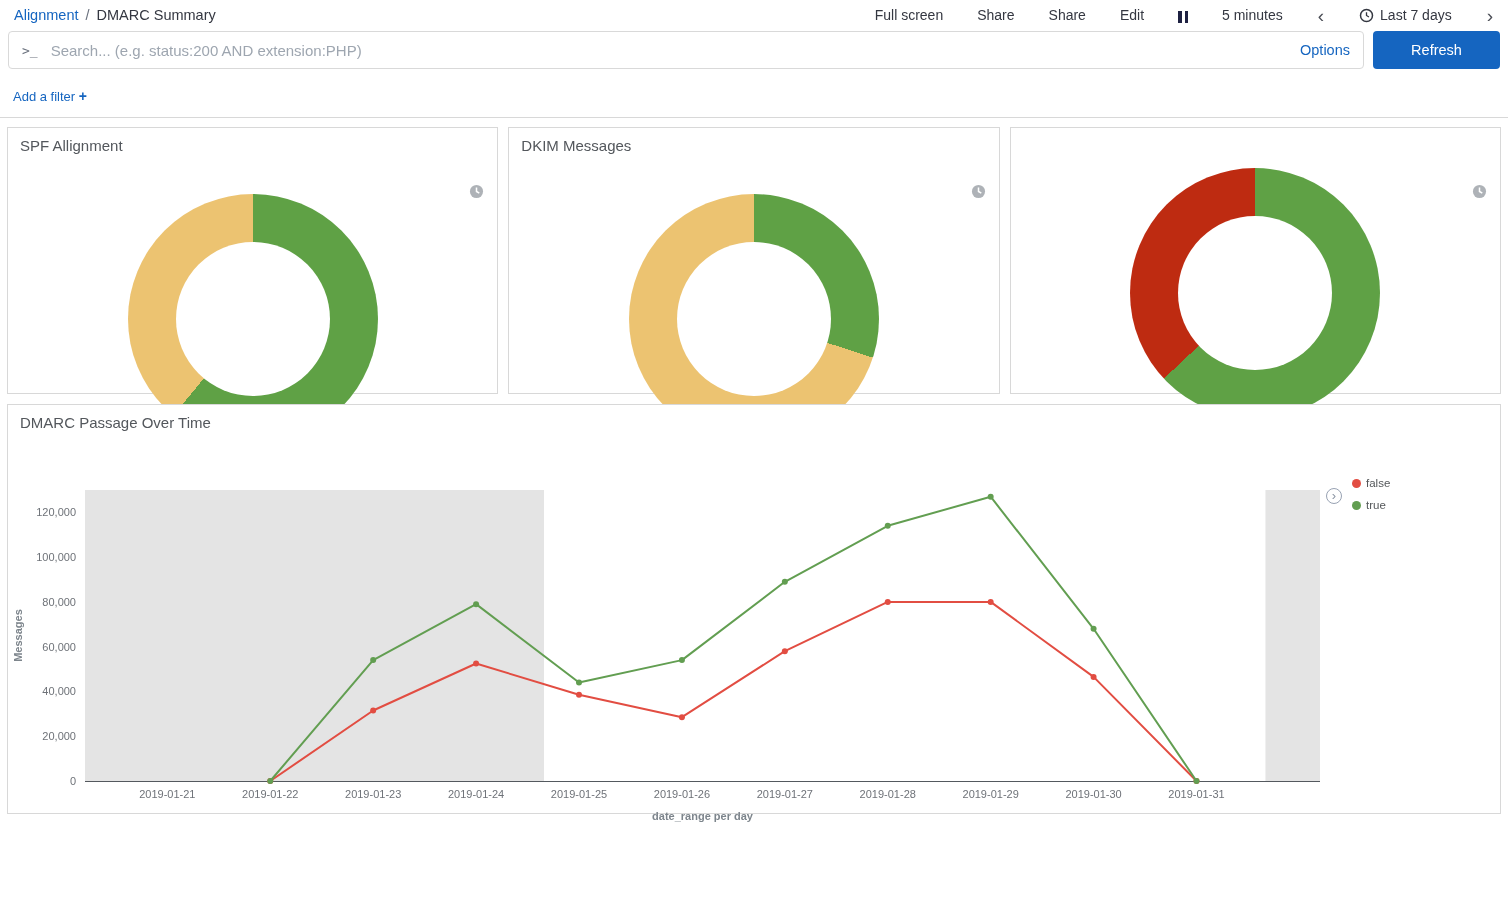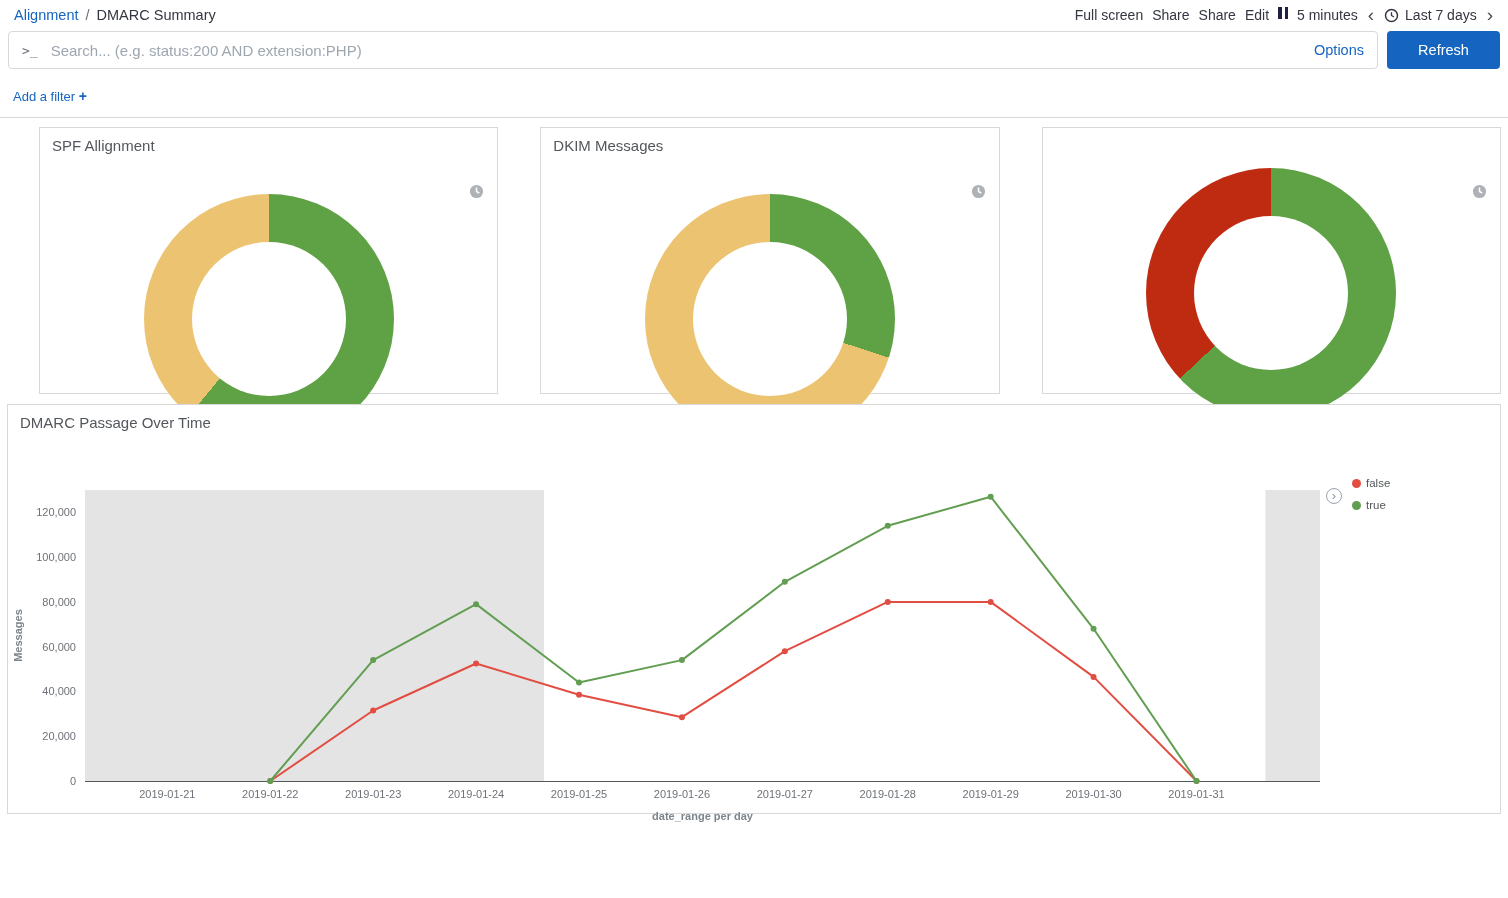--- a/index.html
+++ b/index.html
@@ -8,47 +8,47 @@
     width: 1508px; height: 898px; overflow: hidden;
     font-family: "Liberation Sans", sans-serif;
     font-size: 14px; color: #343741; background: #fff;
   }
   .link { color: #1565C0; cursor: pointer; text-decoration: none; }
 
   
   .topbar { display: flex; align-items: center; justify-content: space-between; height: 27px; padding: 3px 14px 0 14px; }
   .breadcrumb { display: flex; align-items: center; gap: 7px; font-size: 14.5px; }
   .breadcrumb .sep { color: #69707D; }
-  .top-menu { display: flex; align-items: flex-start; gap: 9px; font-size: 14px; color: #343741; }
+  .top-menu { display: flex; align-items: flex-end; gap: 34px; font-size: 14px; color: #343741; }
   .menu-item { cursor: pointer; white-space: nowrap; }
   .pause-icon { display: inline-flex; gap: 3px; cursor: pointer; }
   .pause-icon i { width: 3.5px; height: 12px; background: #1E2142; display: block; }
   .chev { color: #4A4D55; font-size: 19px; line-height: 15px; cursor: pointer; padding: 0 1px; font-weight: 400; }
   .timepick { display: flex; align-items: center; gap: 6px; cursor: pointer; }
   .clock-icon { width: 15px; height: 15px; }
 
   
   .search-row { display: flex; align-items: stretch; gap: 9px; padding: 4px 8px 7px 8px; }
   .search-box { flex: 1; display: flex; align-items: center; border: 1px solid #D9D9D9; border-radius: 4px; height: 38px; padding: 0 13px; background: #fff; }
   .prompt { font-family: "DejaVu Sans Mono", monospace; color: #6A717D; font-size: 13px; margin-right: 11px; }
   .search-input { flex: 1; border: none; outline: none; font-size: 15px; color: #343741; font-family: "Liberation Sans", sans-serif; background: transparent; }
   .search-input::placeholder { color: #9EA6B0; }
   .options-link { font-size: 14.5px; margin-left: 10px; }
-  .refresh-btn { width: 113px; background: #1565C0; color: #fff; border: none; border-radius: 4px; font-size: 14.5px; cursor: pointer; font-family: "Liberation Sans", sans-serif; }
+  .refresh-btn { width: 127px; background: #1565C0; color: #fff; border: none; border-radius: 4px; font-size: 14.5px; cursor: pointer; font-family: "Liberation Sans", sans-serif; }
 
   
   .filter-row { padding: 12px 14px 13px 13px; border-bottom: 1px solid #D8D8D8; }
   .add-filter { font-size: 13px; }
   .add-filter b { font-size: 14px; font-weight: 700; }
 
   
   .dash { padding: 9px 7px 0 7px; }
   .viz-row { display: flex; gap: 10px; }
   .panel { background: #fff; border: 1px solid #D8D8D8; position: relative; }
-  .panel-sm { flex: 1; height: 267px; margin-left: 32px; }
+  .panel-sm { flex: 1; height: 267px; }
   .panel-lg { margin-top: 10px; height: 410px; }
   .panel-header { padding: 9px 12px 0 12px; }
   .panel-title { font-size: 15px; color: #53575C; }
   .corner-icon { position: absolute; right: 13px; top: 56px; width: 15px; height: 15px; opacity: .8; }
 
   
   .donut { width: 250px; height: 250px; border-radius: 50%; margin: 40px auto 0 auto; position: relative; }
   .donut-hole { position: absolute; left: 48px; top: 48px; width: 154px; height: 154px; border-radius: 50%; background: #fff; }
 
   

